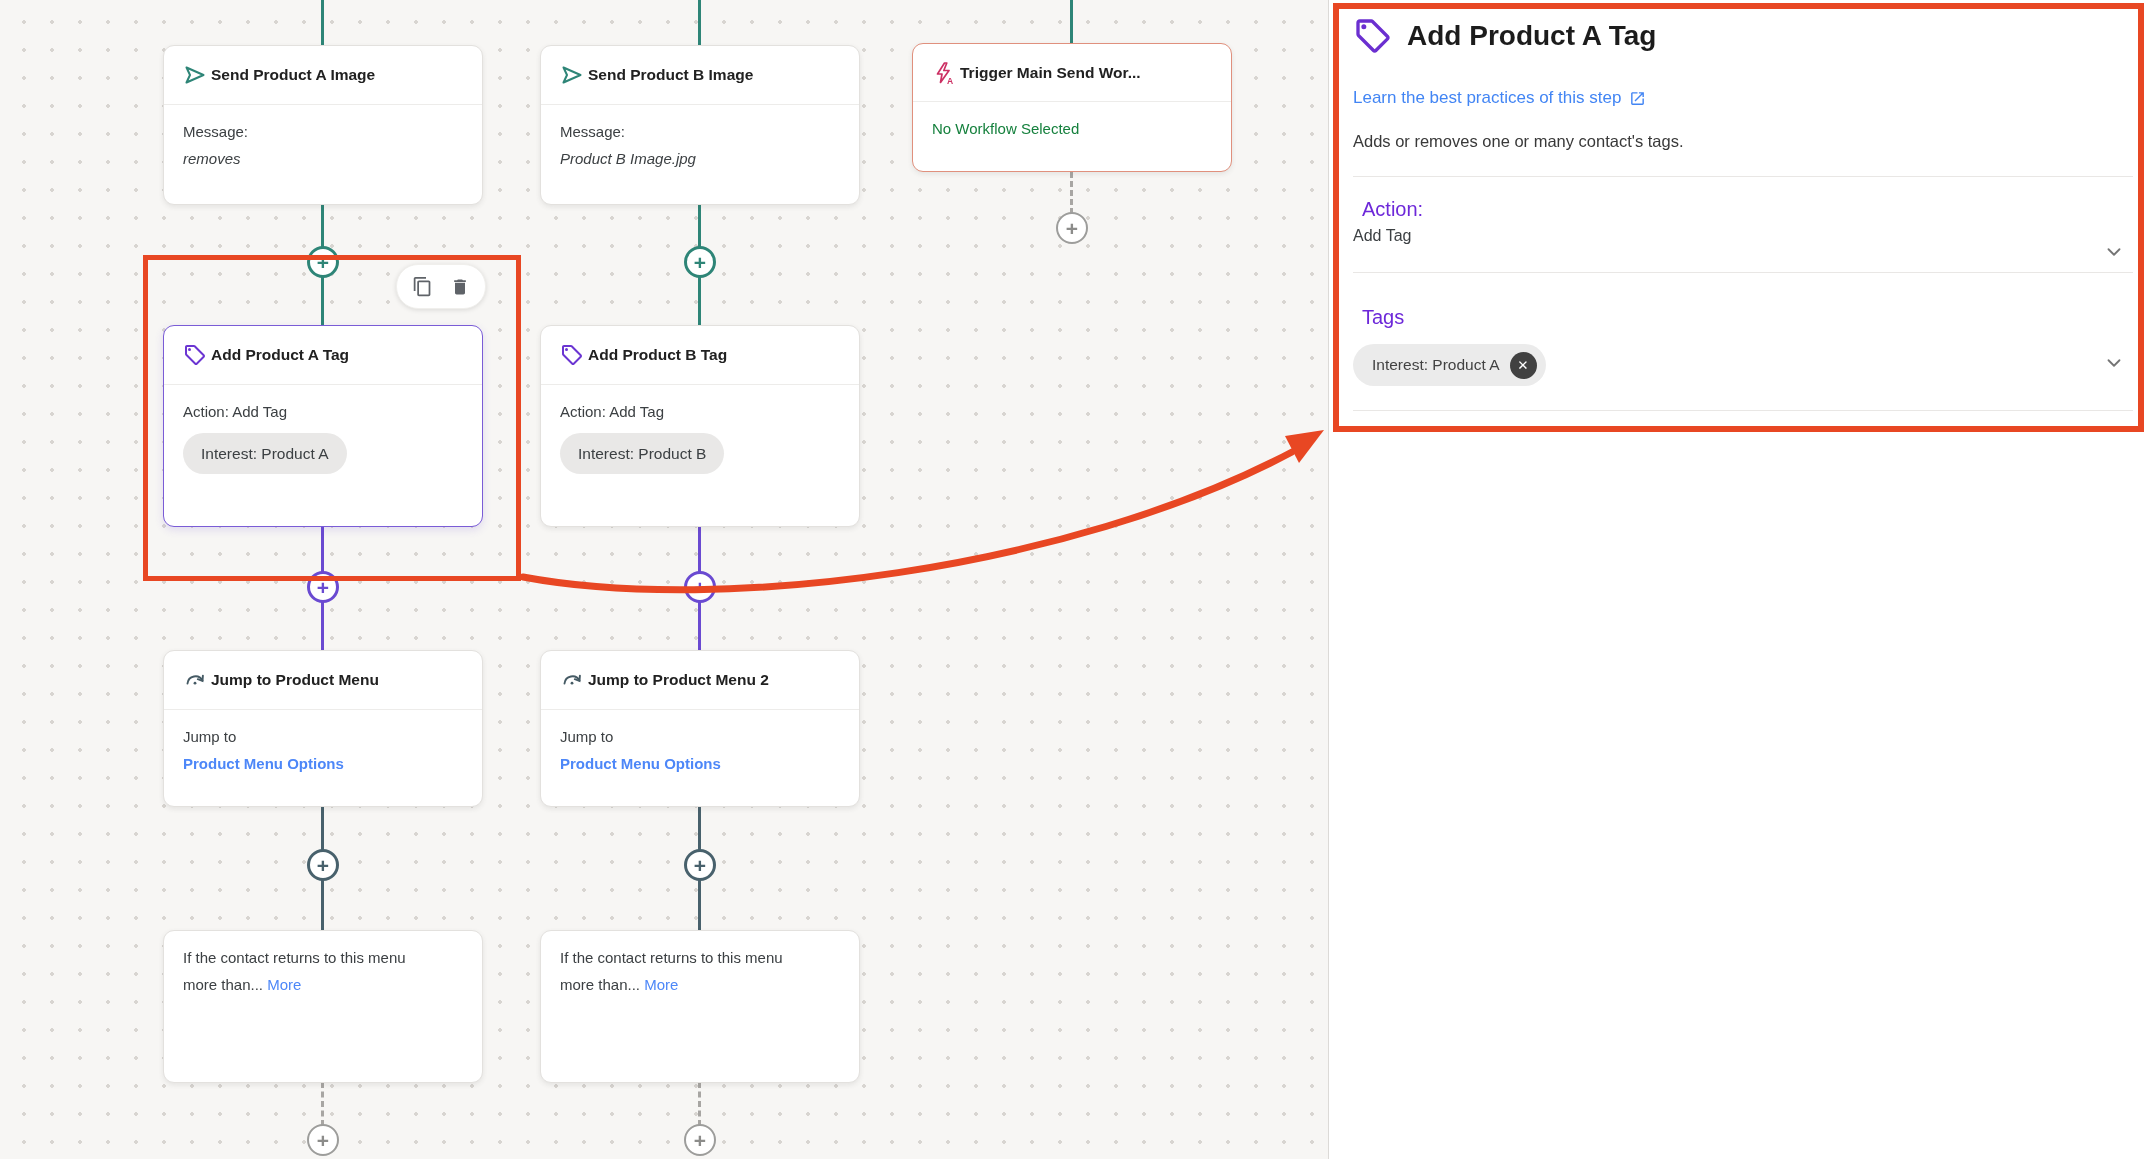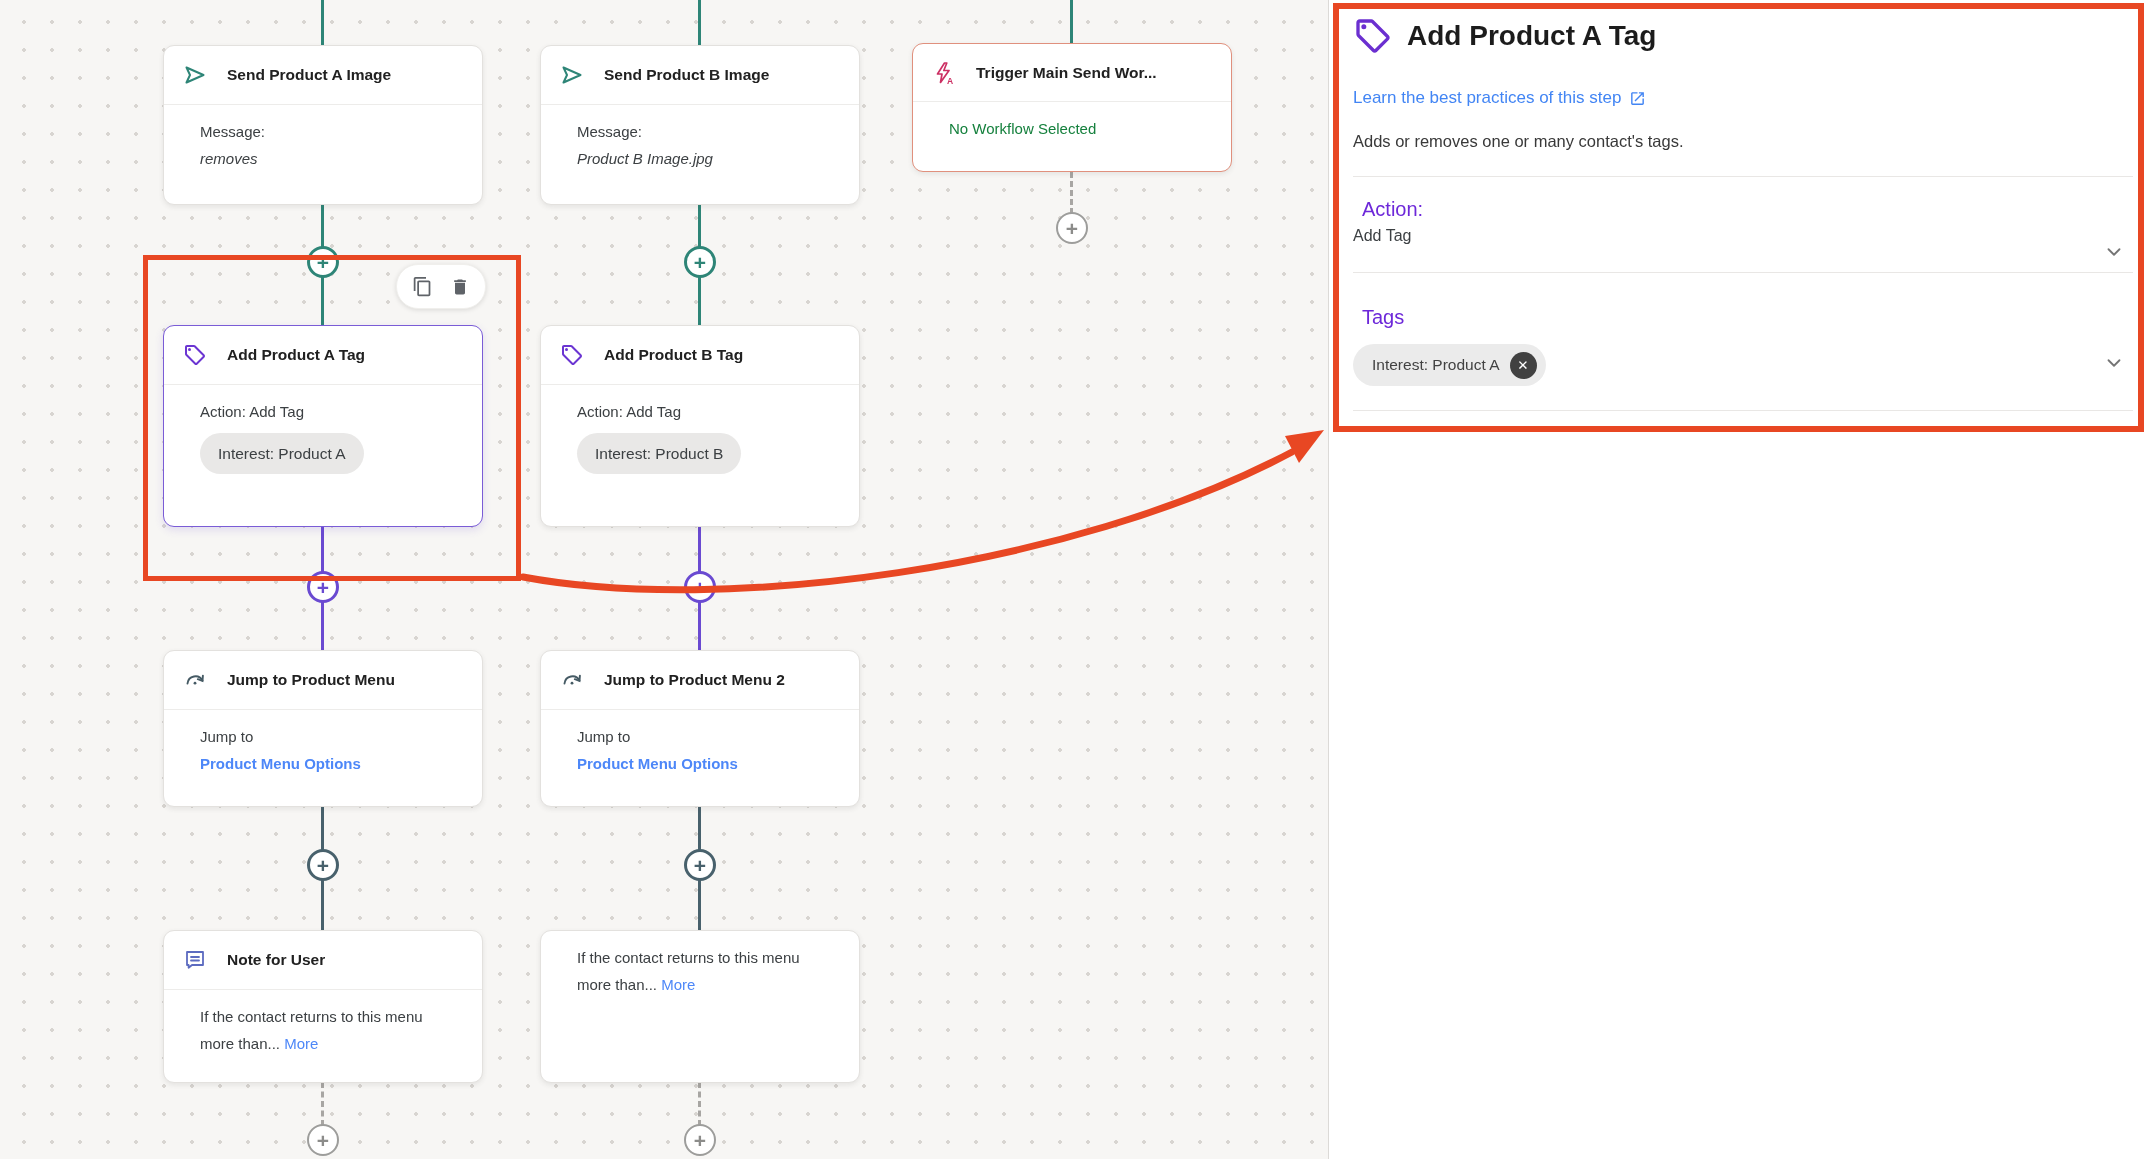--- a/index.html
+++ b/index.html
@@ -26,23 +26,23 @@
     font-size:21px;font-weight:700;line-height:1;z-index:2;box-sizing:border-box;cursor:pointer;
   }
   .plus.teal{border:3px solid #2e8577;color:#2e8577}
   .plus.purple{border:3px solid #6a4ad1;color:#6a4ad1}
   .plus.slate{border:3px solid #48616c;color:#48616c}
   .plus.gray{border:2.5px solid #9d9d9b;color:#8c8c8a}
   .node{
     position:absolute;width:320px;background:#fff;border:1px solid #e3e1de;border-radius:11px;
     box-shadow:0 2px 5px rgba(70,70,70,.10);box-sizing:border-box;z-index:3;
   }
-  .node-header{display:flex;align-items:center;gap:20px;height:58px;padding:0 19px;border-bottom:1px solid #edecea}
+  .node-header{display:flex;align-items:center;gap:4px;height:58px;padding:0 19px;border-bottom:1px solid #edecea}
   .node-title{font-size:15.5px;font-weight:700;color:#212121;white-space:nowrap;overflow:hidden}
-  .node-body{padding:13px 36px 18px;font-size:15px;color:#3c4043;line-height:27px}
+  .node-body{padding:13px 19px 18px;font-size:15px;color:#3c4043;line-height:27px}
   .italic{font-style:italic}
   .node.selected{border:1.7px solid #7a5cd6;box-shadow:0 3px 9px rgba(106,74,209,.16)}
   .node.trigger{border:1.7px solid #e0907d}
   .muted{color:#15803d}
   .chip{
     display:inline-flex;align-items:center;height:41px;padding:0 18px;border-radius:21px;
     background:#e9e8e7;font-size:15.5px;color:#3c4043;margin-top:8px;white-space:nowrap;
   }
   .blue-bold{color:#4d87f8;font-weight:700}
   .blue{color:#4d87f8}
@@ -227,29 +227,20 @@
       </span>
       <span class="node-title">Jump to Product Menu 2</span>
     </div>
     <div class="node-body">
       <div>Jump to</div>
       <div class="blue-bold">Product Menu Options</div>
     </div>
   </div>
 
   <div class="node" style="left:163px;top:930px;height:153px">
-    <div class="node-header">
-      <span class="icon">
-        <svg width="24" height="24" viewBox="0 0 24 24" fill="none" stroke="#5c6bc0" stroke-width="1.8">
-            <path d="M4 4 h16 v13 h-11 l-3.4 2.8 v-2.8 h-1.6 z" stroke-linejoin="round"></path>
-            <path d="M8 9 h8 M8 12.5 h8" stroke-linecap="round"></path>
-          </svg>
-      </span>
-      <span class="node-title">Note for User</span>
-    </div>
     <div class="node-body note-text">
       <span>If the contact returns to this menu more than...</span>
       <span class="blue">More</span>
     </div>
   </div>
 
   <div class="node" style="left:540px;top:930px;height:153px">
     <div class="node-body note-text">
       <span>If the contact returns to this menu more than...</span>
       <span class="blue">More</span>

